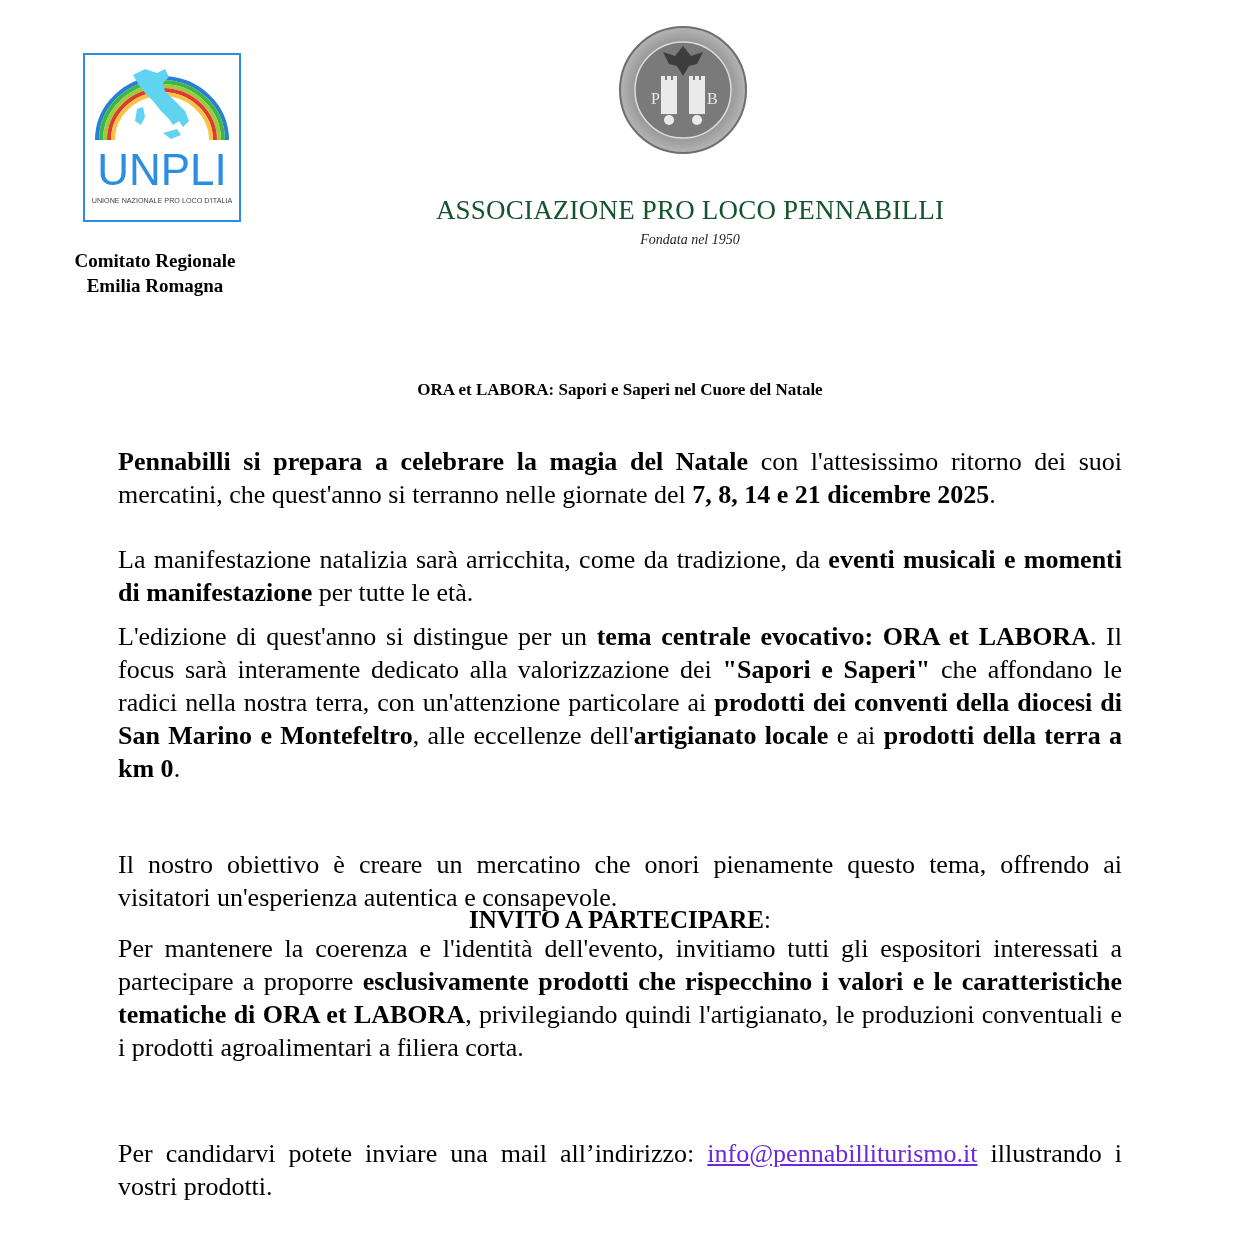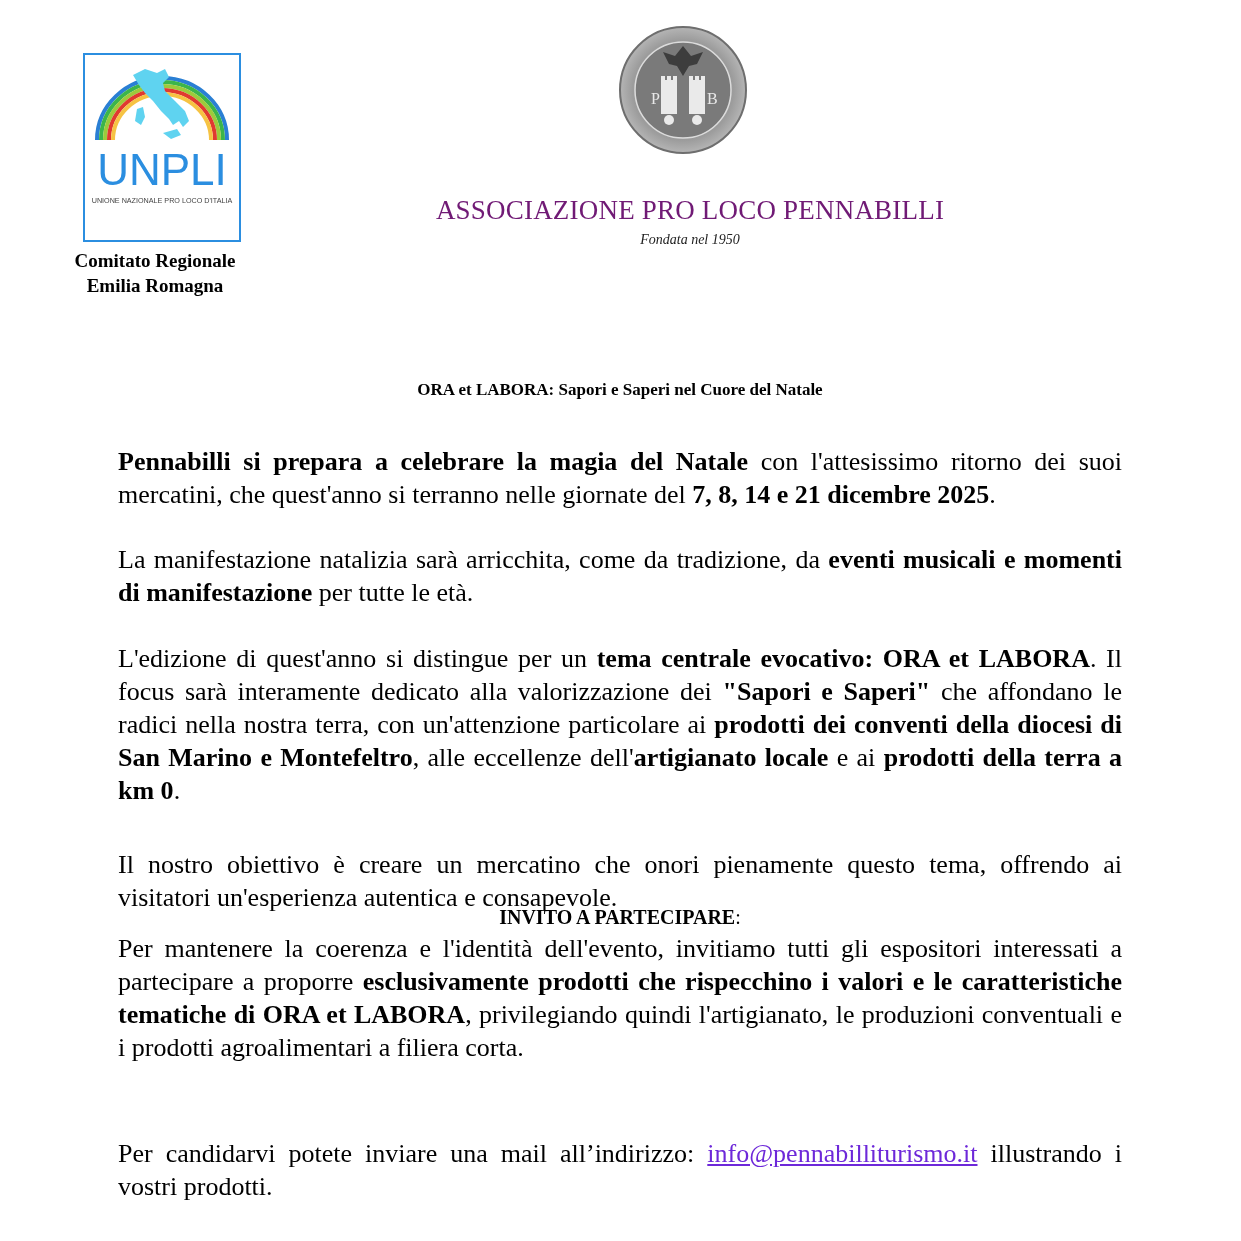--- a/index.html
+++ b/index.html
@@ -1,38 +1,38 @@
 <!DOCTYPE html>
 <html><head>
 <meta charset="utf-8">
 <style>
   html, body { margin: 0; padding: 0; background: #ffffff; }
   body { width: 1241px; height: 1241px; position: relative; overflow: hidden;
          font-family: "Liberation Serif", "DejaVu Serif", serif; color: #000; }
   .abs { position: absolute; }
 
   
-  #unpli-logo { left: 83px; top: 53px; width: 158px; height: 189px; border: 2px solid #2b8ee0; box-sizing: border-box; background:#fff; }
+  #unpli-logo { left: 83px; top: 53px; width: 158px; height: 169px; border: 2px solid #2b8ee0; box-sizing: border-box; background:#fff; }
   #unpli-logo svg { display:block; }
   #unpli-caption { left: 40px; top: 248px; width: 230px; text-align: center; font-weight: bold; font-size: 19px; line-height: 25px; }
 
   
   #seal { left: 617px; top: 24px; width: 132px; height: 132px; }
-  #assoc-title { left: 380px; top: 195px; width: 620px; text-align: center; font-size: 27px; letter-spacing: 0.2px; color: #701a75; }
+  #assoc-title { left: 380px; top: 195px; width: 620px; text-align: center; font-size: 27px; letter-spacing: 0.2px; color: #14532d; }
   #assoc-sub { left: 380px; top: 232px; width: 620px; text-align: center; font-size: 14px; font-style: italic; color: #222; }
 
   
   #doc-title { left: 118px; top: 380px; width: 1004px; text-align: center; font-weight: bold; font-size: 17px; }
   .para { left: 118px; width: 1004px; font-size: 26px; line-height: 33px; text-align: justify; }
   .para b { font-weight: bold; }
   #p1 { top: 445px; }
   #p2 { top: 543px; }
-  #p3 { top: 642px; }
+  #p3 { top: 620px; }
   #p4 { top: 848px; }
-  #invite-heading { left: 118px; top: 906px; width: 1004px; text-align: center; font-size: 20px; }
+  #invite-heading { left: 118px; top: 906px; width: 1004px; text-align: center; font-size: 25px; }
   #invite-heading b { font-weight: bold; }
   #p5 { top: 932px; }
   #p6 { top: 1137px; }
   a.mail { color: #1f5fbf; text-decoration: underline; }
 </style>
 </head>
 <body>
 
 <div id="unpli-logo" class="abs">
   <svg width="154" height="159" viewBox="0 0 154 159">

